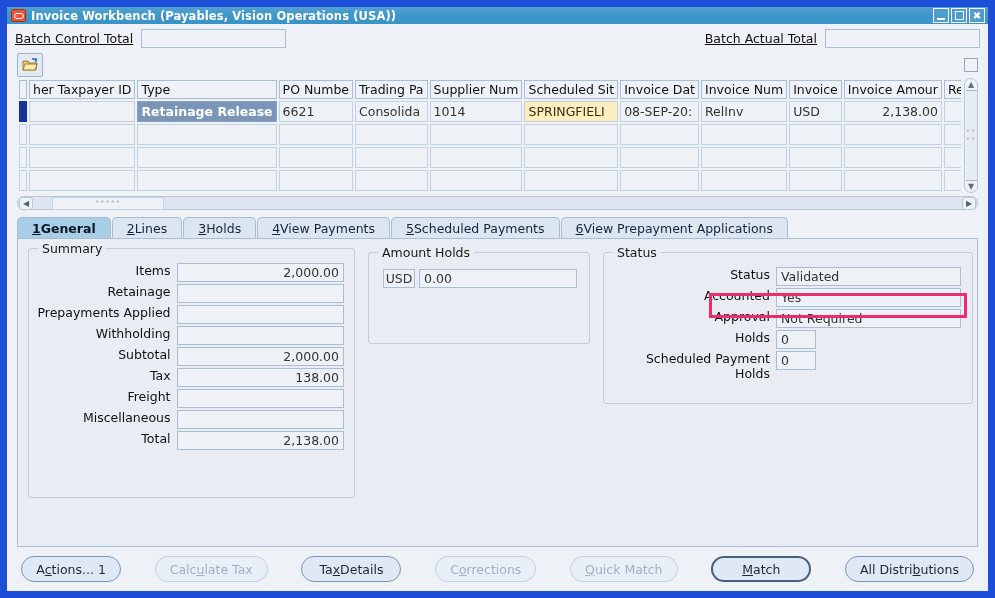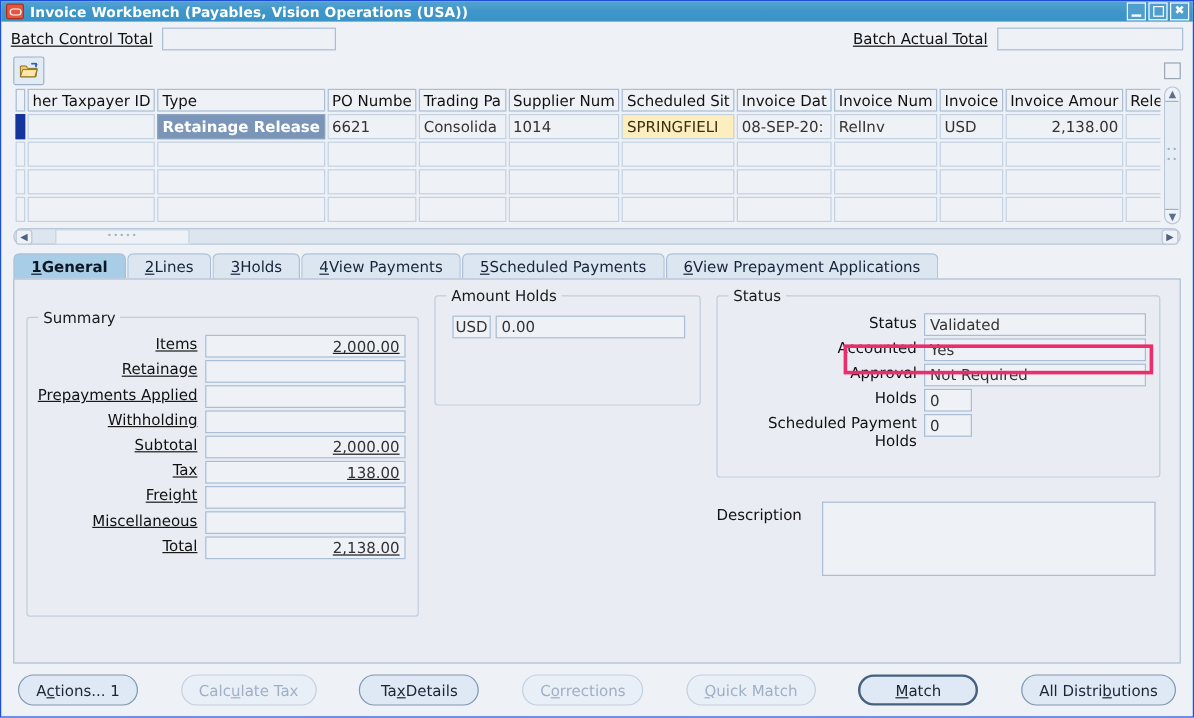--- a/index.html
+++ b/index.html
@@ -12,21 +12,21 @@
     font-size: 12px;
     color: #1a1a1a;
     background: #eef1f6;
     overflow: hidden;
   }
   .window {
     position: relative;
     width: 995px; height: 598px;
     background: #eef1f6;
     box-sizing: border-box;
-    border: 1px solid #1d4ed8;
+    border: 7px solid #1d4ed8;
     display: flex; flex-direction: column;
   }
 
   
   .titlebar {
     height: 17px;
     background: linear-gradient(to bottom, #53a2d0 0%, #3e96c9 50%, #3a93c7 100%);
     display: flex; align-items: center;
     padding: 0 2px 0 4px;
     flex: none;
@@ -261,21 +261,21 @@
     background: #eef1f6;
     border: 1px solid #a9bdd4;
     height: 19px; box-sizing: border-box;
     font-size: 12.5px; color:#333;
     display:flex; align-items:center;
     padding: 0 4px;
   }
   .fval.num { justify-content: flex-end; }
 
   
-  #summary-box { left: 10px; top: 31px; width: 325px; height: 248px; text-decoration: underline; }
+  #summary-box { left: 10px; top: 9px; width: 325px; height: 248px; }
   #summary-box .flabel { width: 145px; }
   #summary-box .fval { width: 181px; }
   #summary-box .rows { padding: 14px 10px 0 8px; }
 
   
   #amount-box { left: 350px; top: 13px; width: 220px; height: 90px; }
   #amount-box .inner { padding: 16px 0 0 14px; display: flex; align-items: center; }
   .curr-fld { width: 32px; justify-content: center; }
   .paid-fld { width: 158px; margin-left: 4px; }
 
@@ -577,24 +577,20 @@
           <span class="fval small">0</span>
         </div>
         <div class="frow">
           <span class="flabel">Scheduled Payment Holds</span>
           <span class="fval small">0</span>
         </div>
       </div>
       <div class="highlight-box"></div>
     </div>
 
-    <div id="desc-area">
-      <span id="desc-label">Description</span>
-      <div id="desc-field"></div>
-    </div>
   </div>
 
   <div class="btnbar">
     <div class="btn">
         <span>A</span>
         <u>c</u>
         <span>tions... 1</span>
       </div>
     <div class="btn disabled">
         <span>Calc</span>

